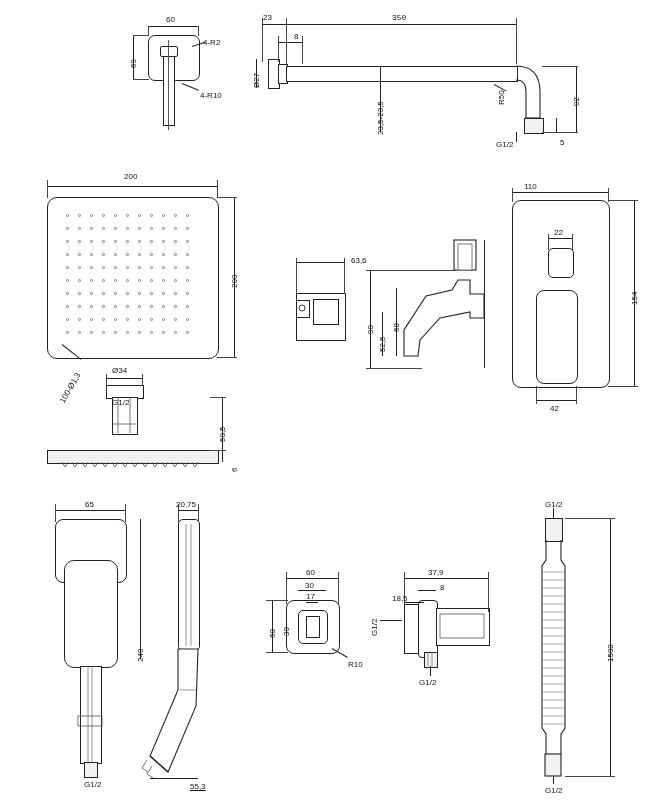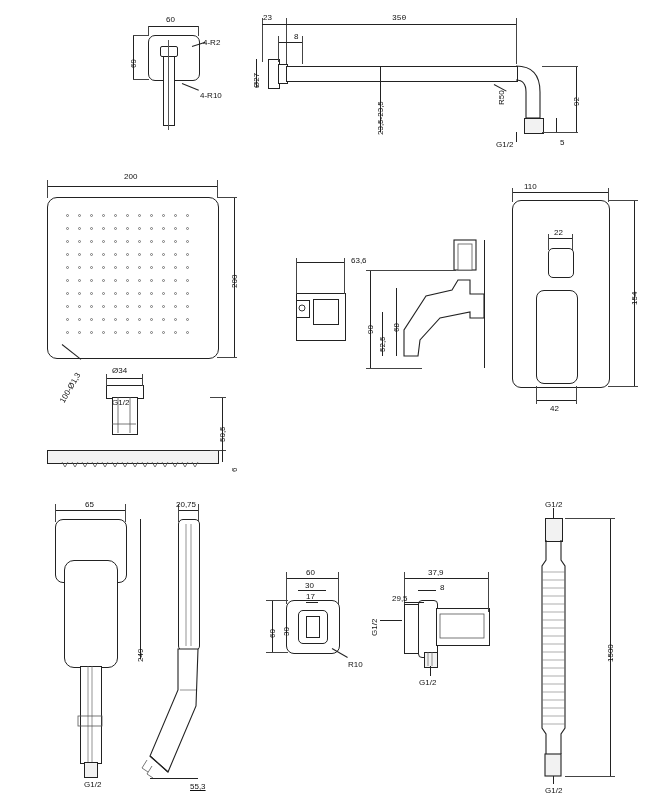--- a/index.html
+++ b/index.html
@@ -395,21 +395,21 @@
 
     <div class="ln hl" style="left:404px;top:578px;width:84px;"></div>
     <div class="ln vl ext" style="left:404px;top:572px;height:32px;"></div>
     <div class="ln vl ext" style="left:488px;top:572px;height:40px;"></div>
     <div class="dim" style="left:428px;top:568px;">37,9</div>
 
     <div class="ln hl" style="left:418px;top:590px;width:18px;"></div>
     <div class="dim" style="left:440px;top:583px;">8</div>
 
     <div class="ln hl" style="left:404px;top:602px;width:20px;"></div>
-    <div class="dim" style="left:392px;top:594px;">29,5</div>
+    <div class="dim" style="left:392px;top:594px;">18,5</div>
 
     <div class="dim v" style="left:370px;top:636px;transform:rotate(-90deg);">G1/2</div>
     <div class="ln hl" style="left:380px;top:620px;width:22px;"></div>
 
     <div class="ln vl" style="left:430px;top:666px;height:10px;"></div>
     <div class="dim" style="left:419px;top:678px;">G1/2</div>
   </div>
 
   <div>
     <div class="box fill" style="left:545px;top:518px;width:16px;height:22px;"></div>

